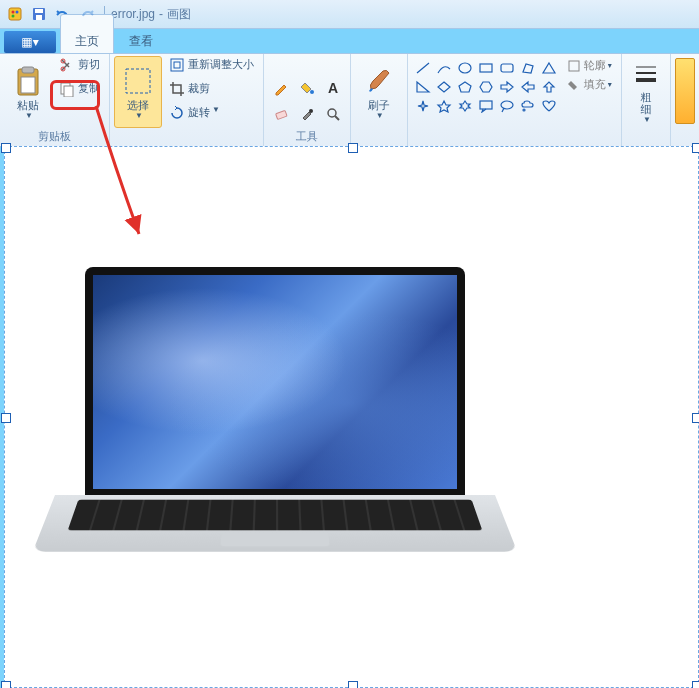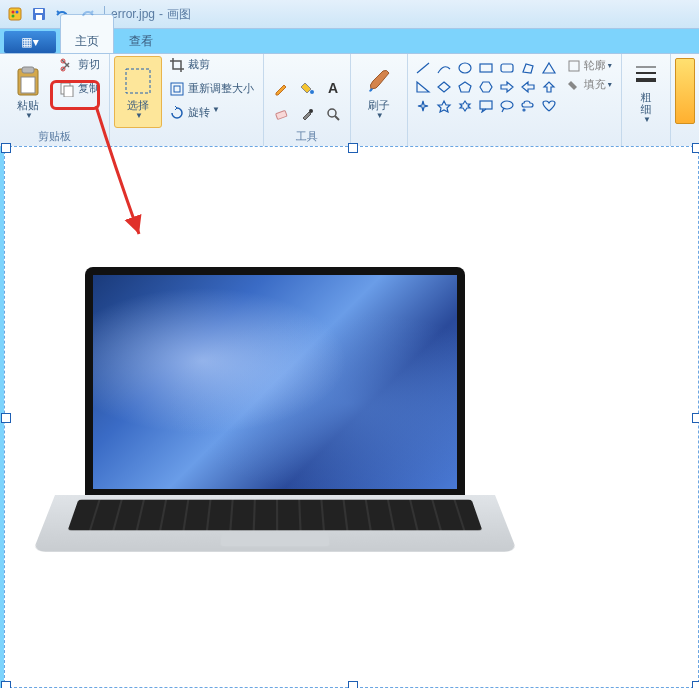--- a/index.html
+++ b/index.html
@@ -136,33 +136,33 @@
           <svg width="32" height="32">
               <rect x="4" y="4" width="24" height="24" fill="none" stroke="#1e5fb3" stroke-dasharray="3 2"></rect>
             </svg>
           <span class="lbl">选择</span>
             <span class="dd-arrow">▼</span>
         </div>
         <div class="small-stack">
           <div class="small-btn">
             <span class="ic">
                 <svg width="16" height="16">
-                  <path d="M4 1 L4 12 L15 12 M1 4 L12 4 L12 15" stroke="#555" stroke-width="1.5" fill="none"></path>
-                </svg>
-              </span>
-            <span>裁剪</span>
-          </div>
-          <div class="small-btn">
-            <span class="ic">
-                <svg width="16" height="16">
                   <rect x="2" y="2" width="12" height="12" fill="none" stroke="#1e5fb3"></rect>
                   <rect x="5" y="5" width="6" height="6" fill="none" stroke="#1e5fb3"></rect>
                 </svg>
               </span>
             <span>重新调整大小</span>
+          </div>
+          <div class="small-btn">
+            <span class="ic">
+                <svg width="16" height="16">
+                  <path d="M4 1 L4 12 L15 12 M1 4 L12 4 L12 15" stroke="#555" stroke-width="1.5" fill="none"></path>
+                </svg>
+              </span>
+            <span>裁剪</span>
           </div>
           <div class="small-btn">
             <span class="ic">
                 <svg width="16" height="16">
                   <path d="M8 3 A5 5 0 1 1 3 8" stroke="#1e5fb3" stroke-width="1.5" fill="none"></path>
                   <path d="M6 1 L8 3 L6 5" stroke="#1e5fb3" fill="none"></path>
                 </svg>
               </span>
             <span>旋转</span>
               <span class="dd-arrow">▼</span>

